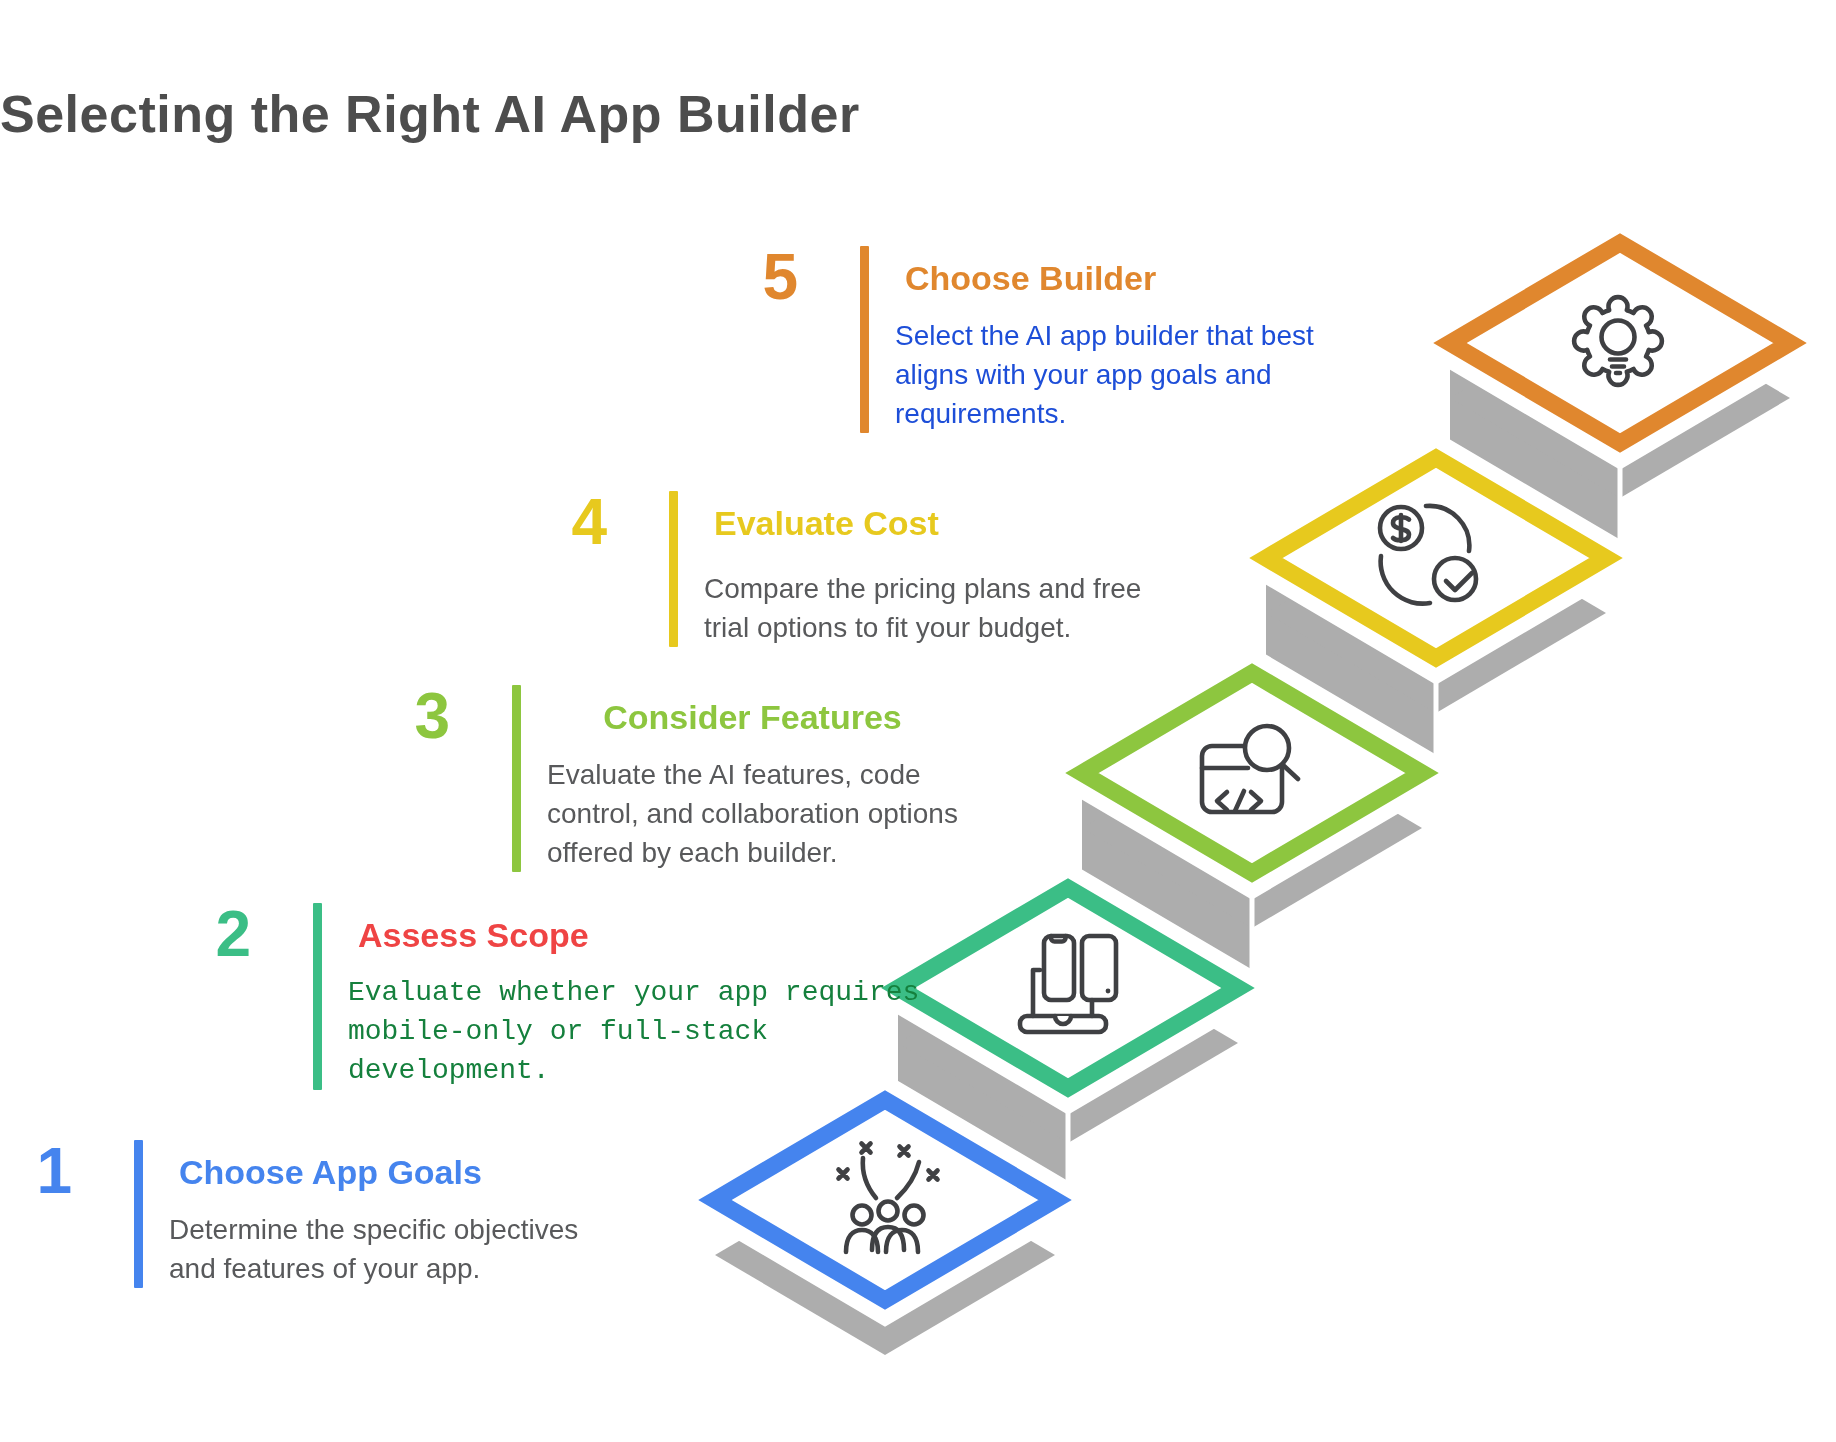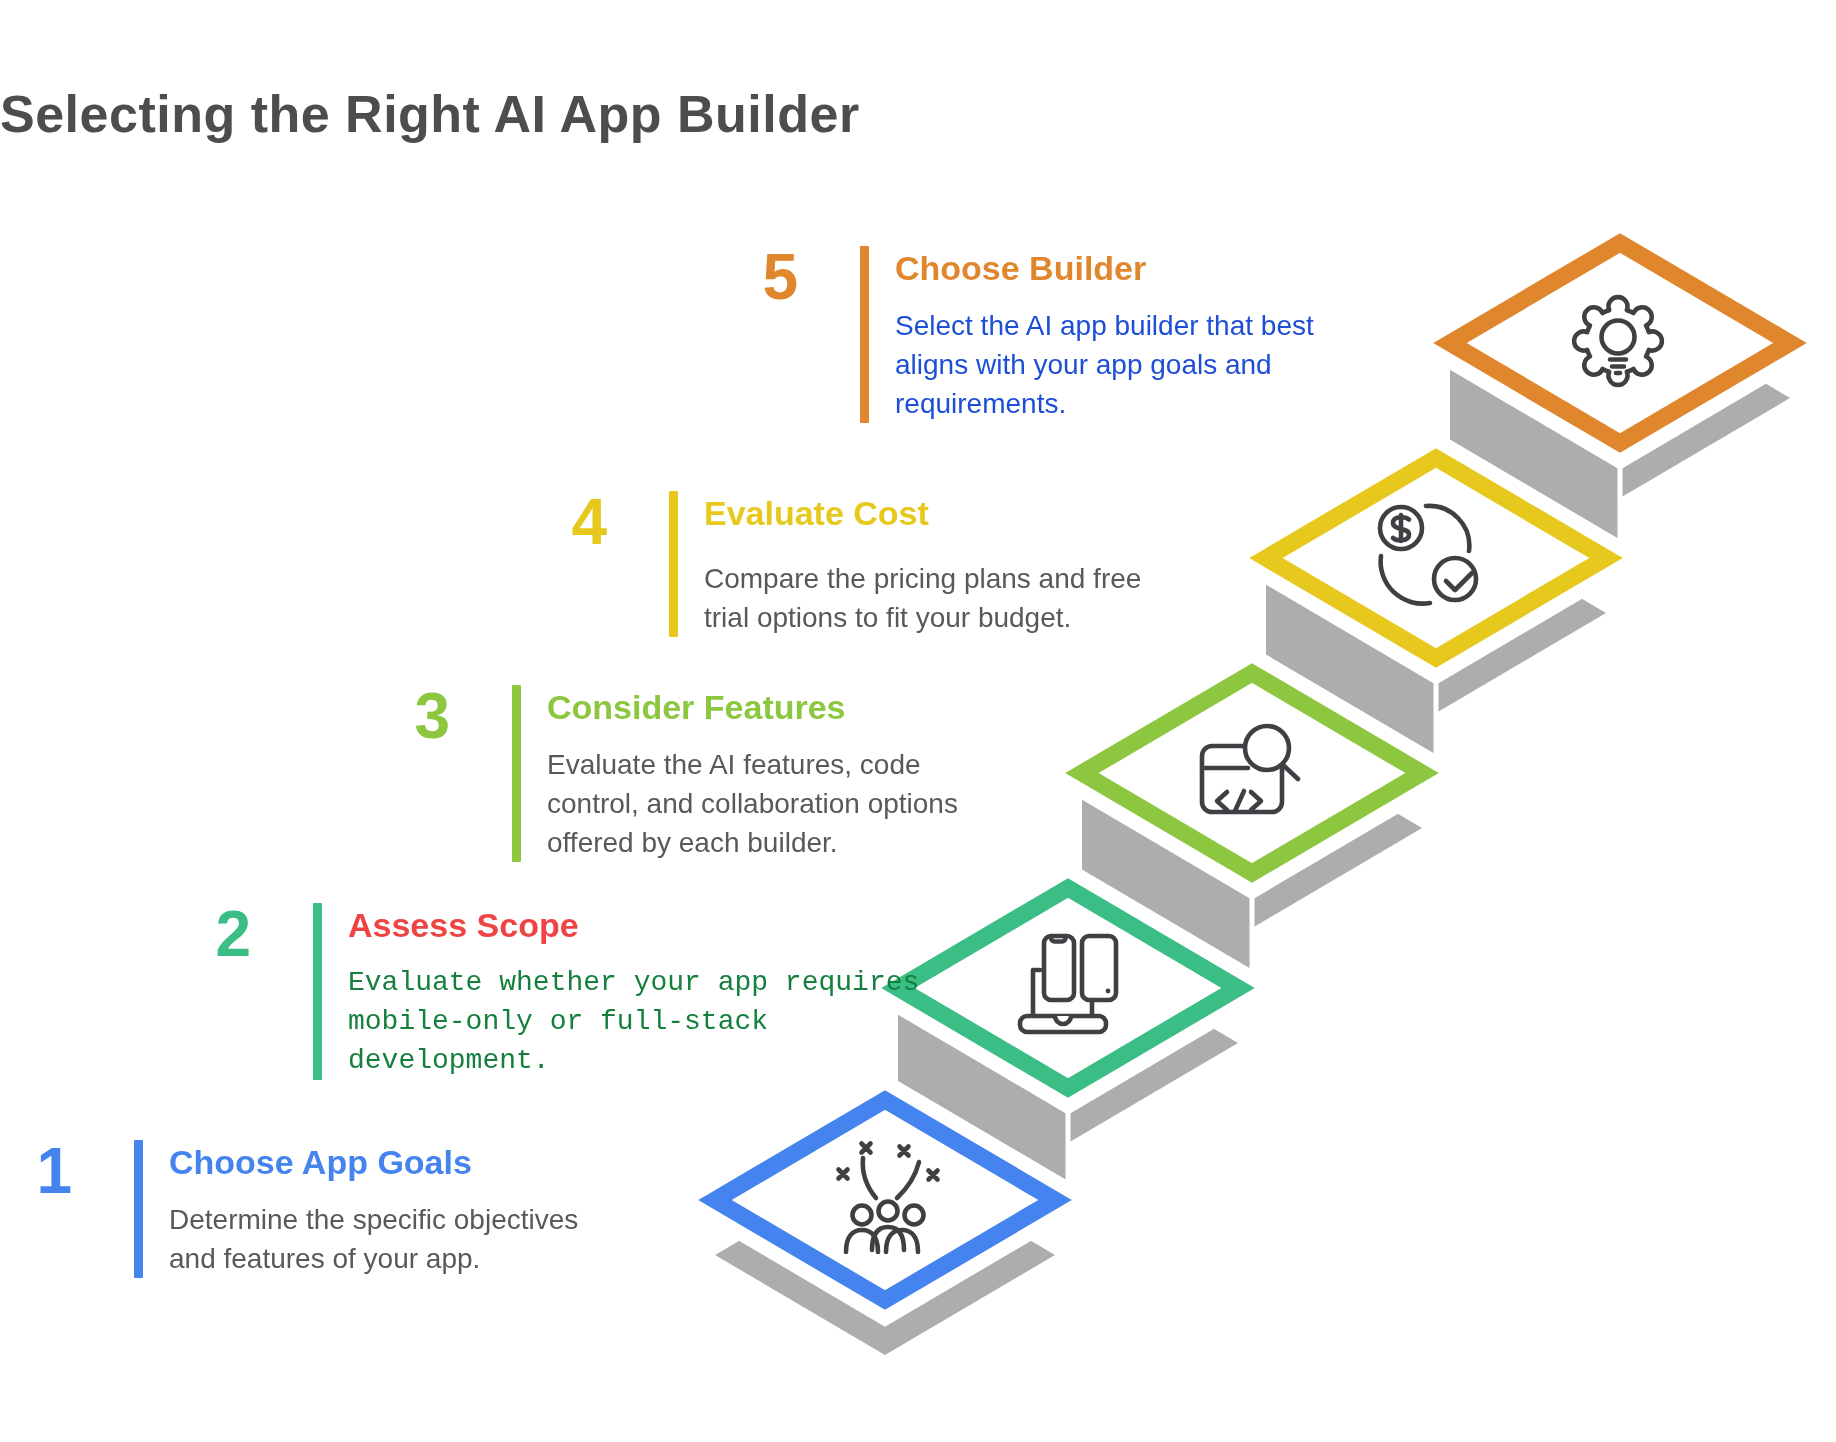--- a/index.html
+++ b/index.html
@@ -6,21 +6,21 @@
   #canvas{position:relative;width:1836px;height:1442px;background:#fff;overflow:hidden;
           font-family:"Liberation Sans",sans-serif;}
   #stairs{position:absolute;left:0;top:0;}
   .page-title{position:absolute;left:0;top:84px;width:100%;text-align:left;
               font-size:52px;font-weight:bold;letter-spacing:0.5px;}
   .step-text{position:absolute;display:flex;align-items:stretch;}
   .step-num{width:64px;text-align:right;font-size:64px;font-weight:bold;line-height:0.98;
             margin-right:62px;flex:0 0 auto;}
   .step-bar{width:9px;border-radius:1px;margin-right:26px;flex:0 0 auto;}
   .step-content{padding-top:0;}
-  .step-heading{margin:0;font-size:34px;font-weight:bold;line-height:44px;}
+  .step-heading{margin:10px;font-size:34px;font-weight:bold;line-height:44px;}
   .step-body{margin:16px 0 0 0;font-size:28px;line-height:39px;white-space:pre-line;}
   .icon{fill:none;stroke-width:4.6;stroke-linecap:round;stroke-linejoin:round;}
 </style>
 </head>
 <body>
 
 <div id="canvas">
 
   <svg id="stairs" width="1836" height="1442" viewBox="0 0 1836 1442">
 
@@ -126,21 +126,21 @@
       <h2 class="step-heading" style="color: rgb(231, 201, 30);">Evaluate Cost</h2>
       <p class="step-body" style="color: rgb(88, 89, 91); margin-top: 24px;">Compare the pricing plans and free
 trial options to fit your budget.</p>
     </div>
   </div>
 
   <div class="step-text" style="left:386px;top:685px;">
     <div class="step-num" style="color: rgb(141, 198, 63);">3</div>
     <div class="step-bar" style="background: rgb(141, 198, 63);"></div>
     <div class="step-content">
-      <h2 class="step-heading" style="color: rgb(141, 198, 63);">Consider Features</h2>
+      <h2 class="step-heading" style="color: rgb(141, 198, 63); text-align: center;">Consider Features</h2>
       <p class="step-body" style="color: rgb(88, 89, 91);">Evaluate the AI features, code
 control, and collaboration options
 offered by each builder.</p>
     </div>
   </div>
 
   <div class="step-text" style="left:187px;top:903px;">
     <div class="step-num" style="color: rgb(59, 190, 134);">2</div>
     <div class="step-bar" style="background: rgb(59, 190, 134);"></div>
     <div class="step-content">

